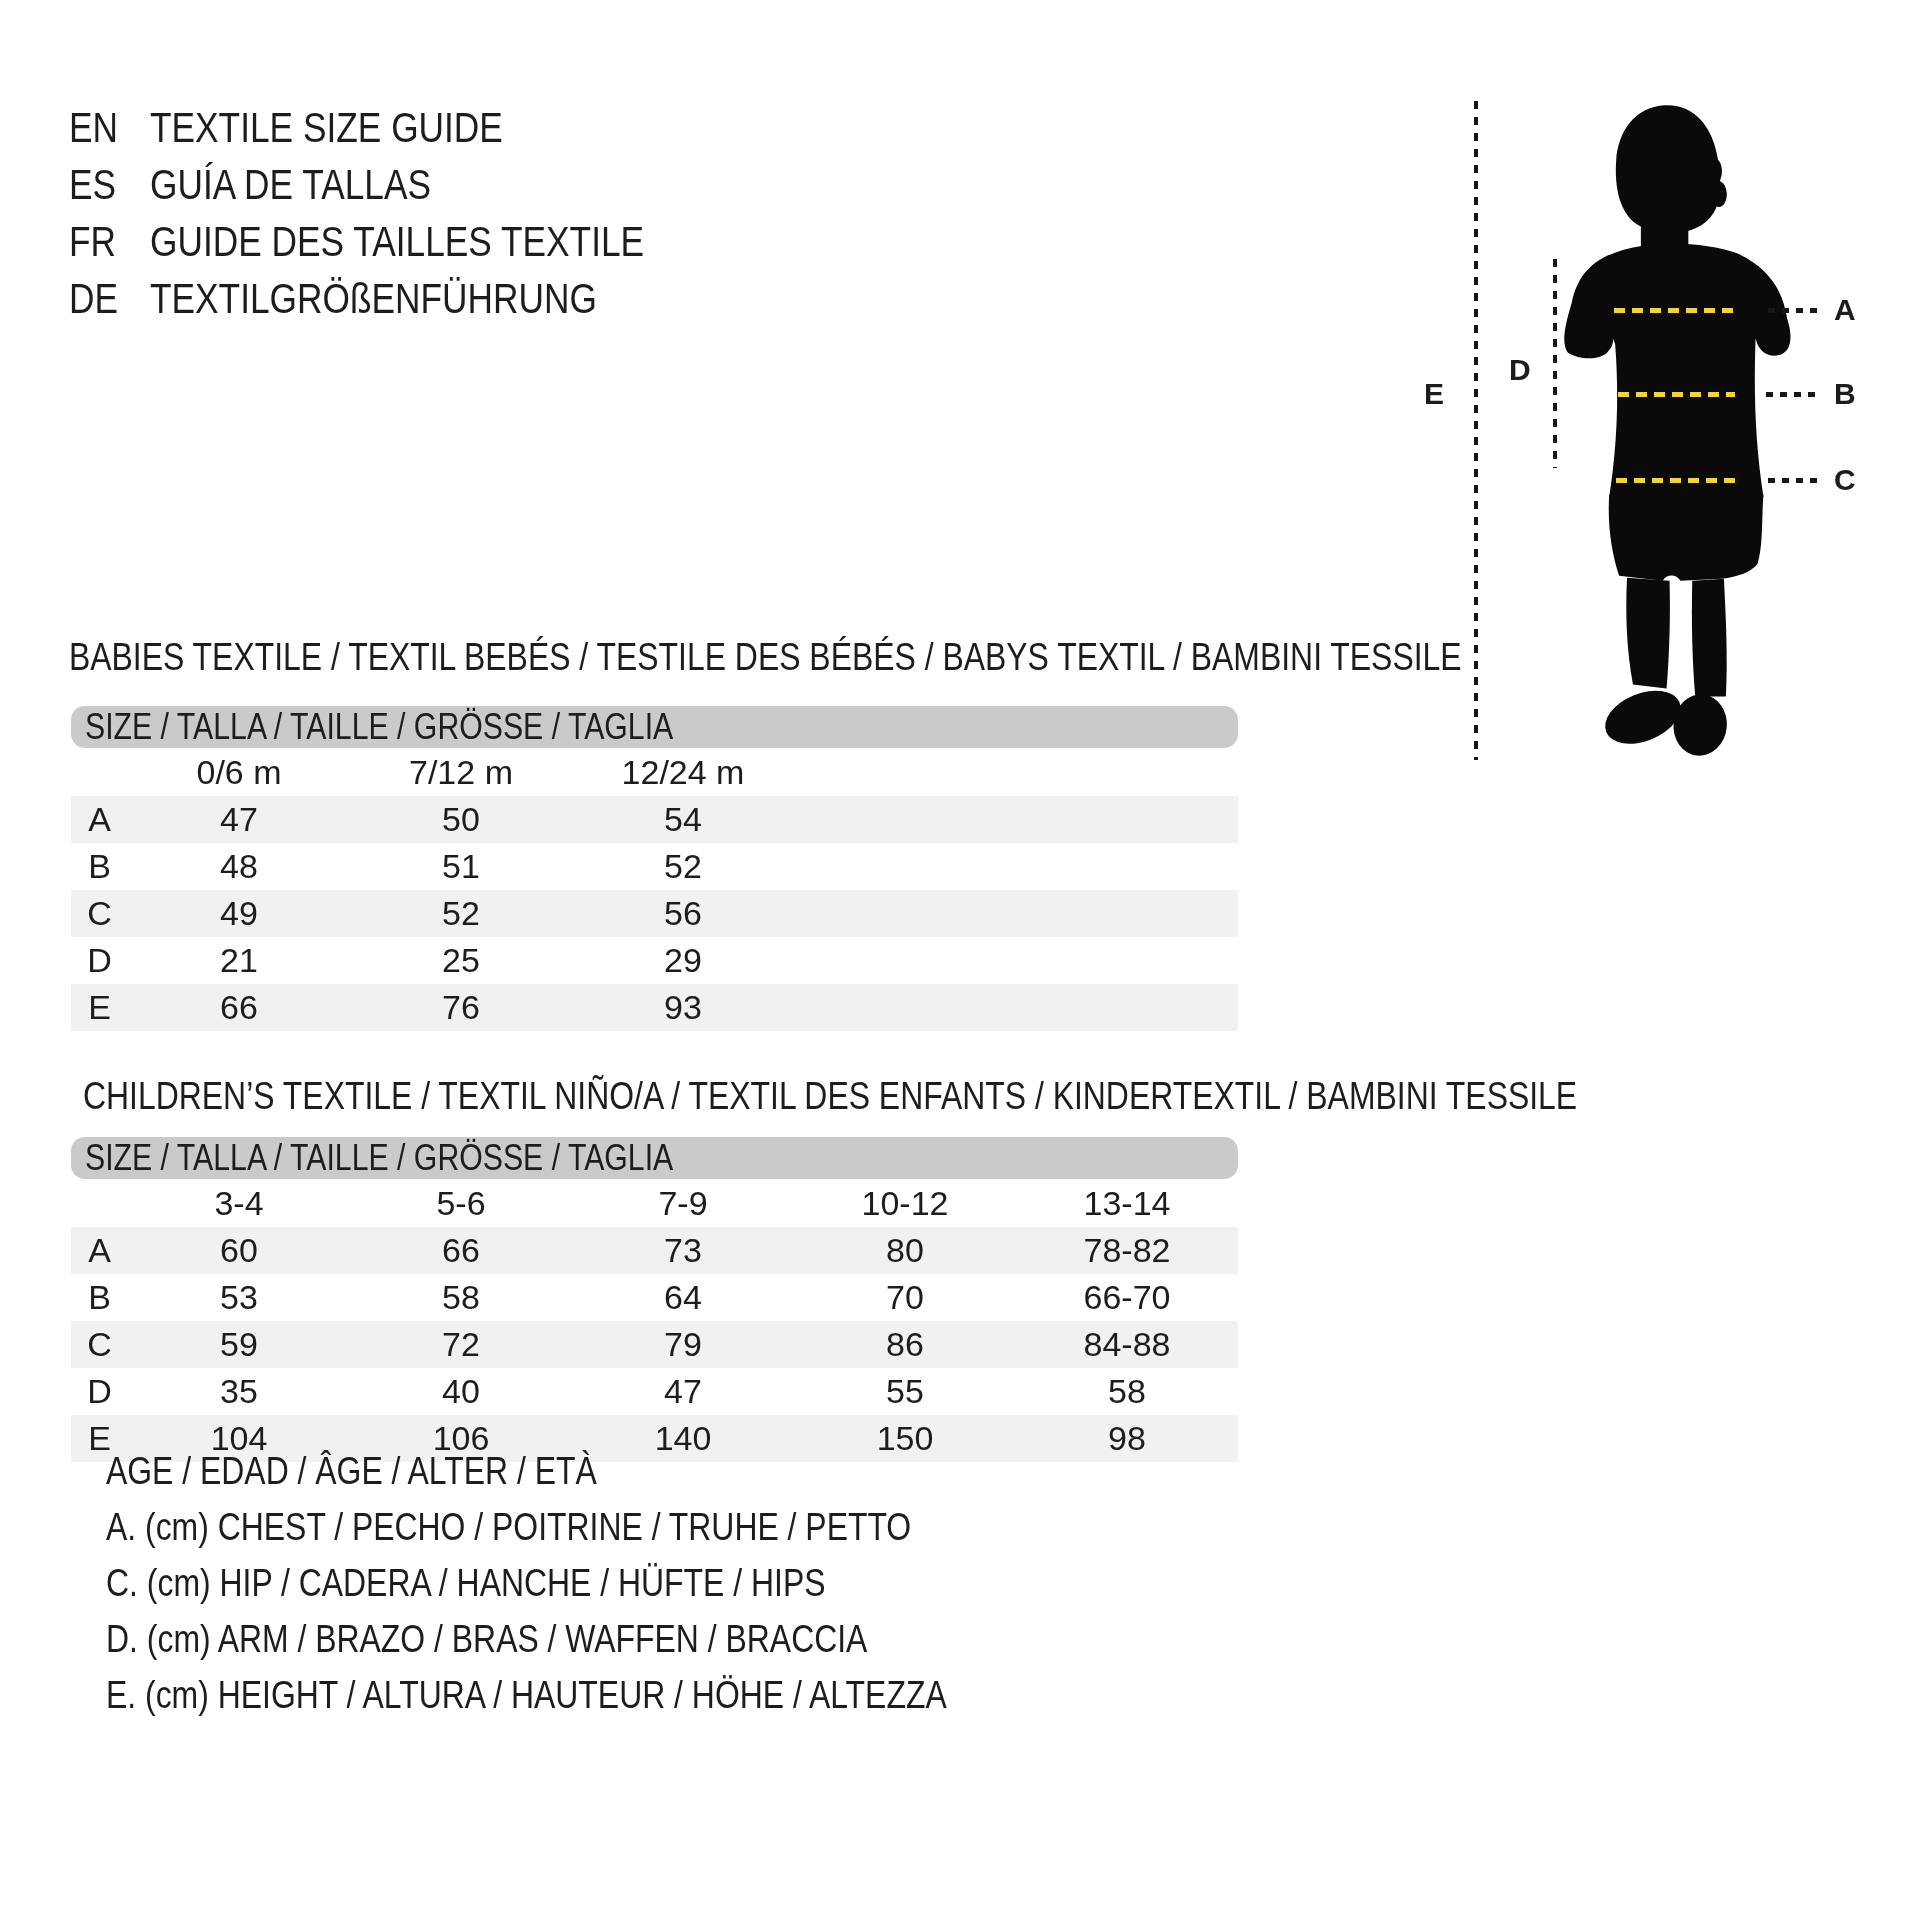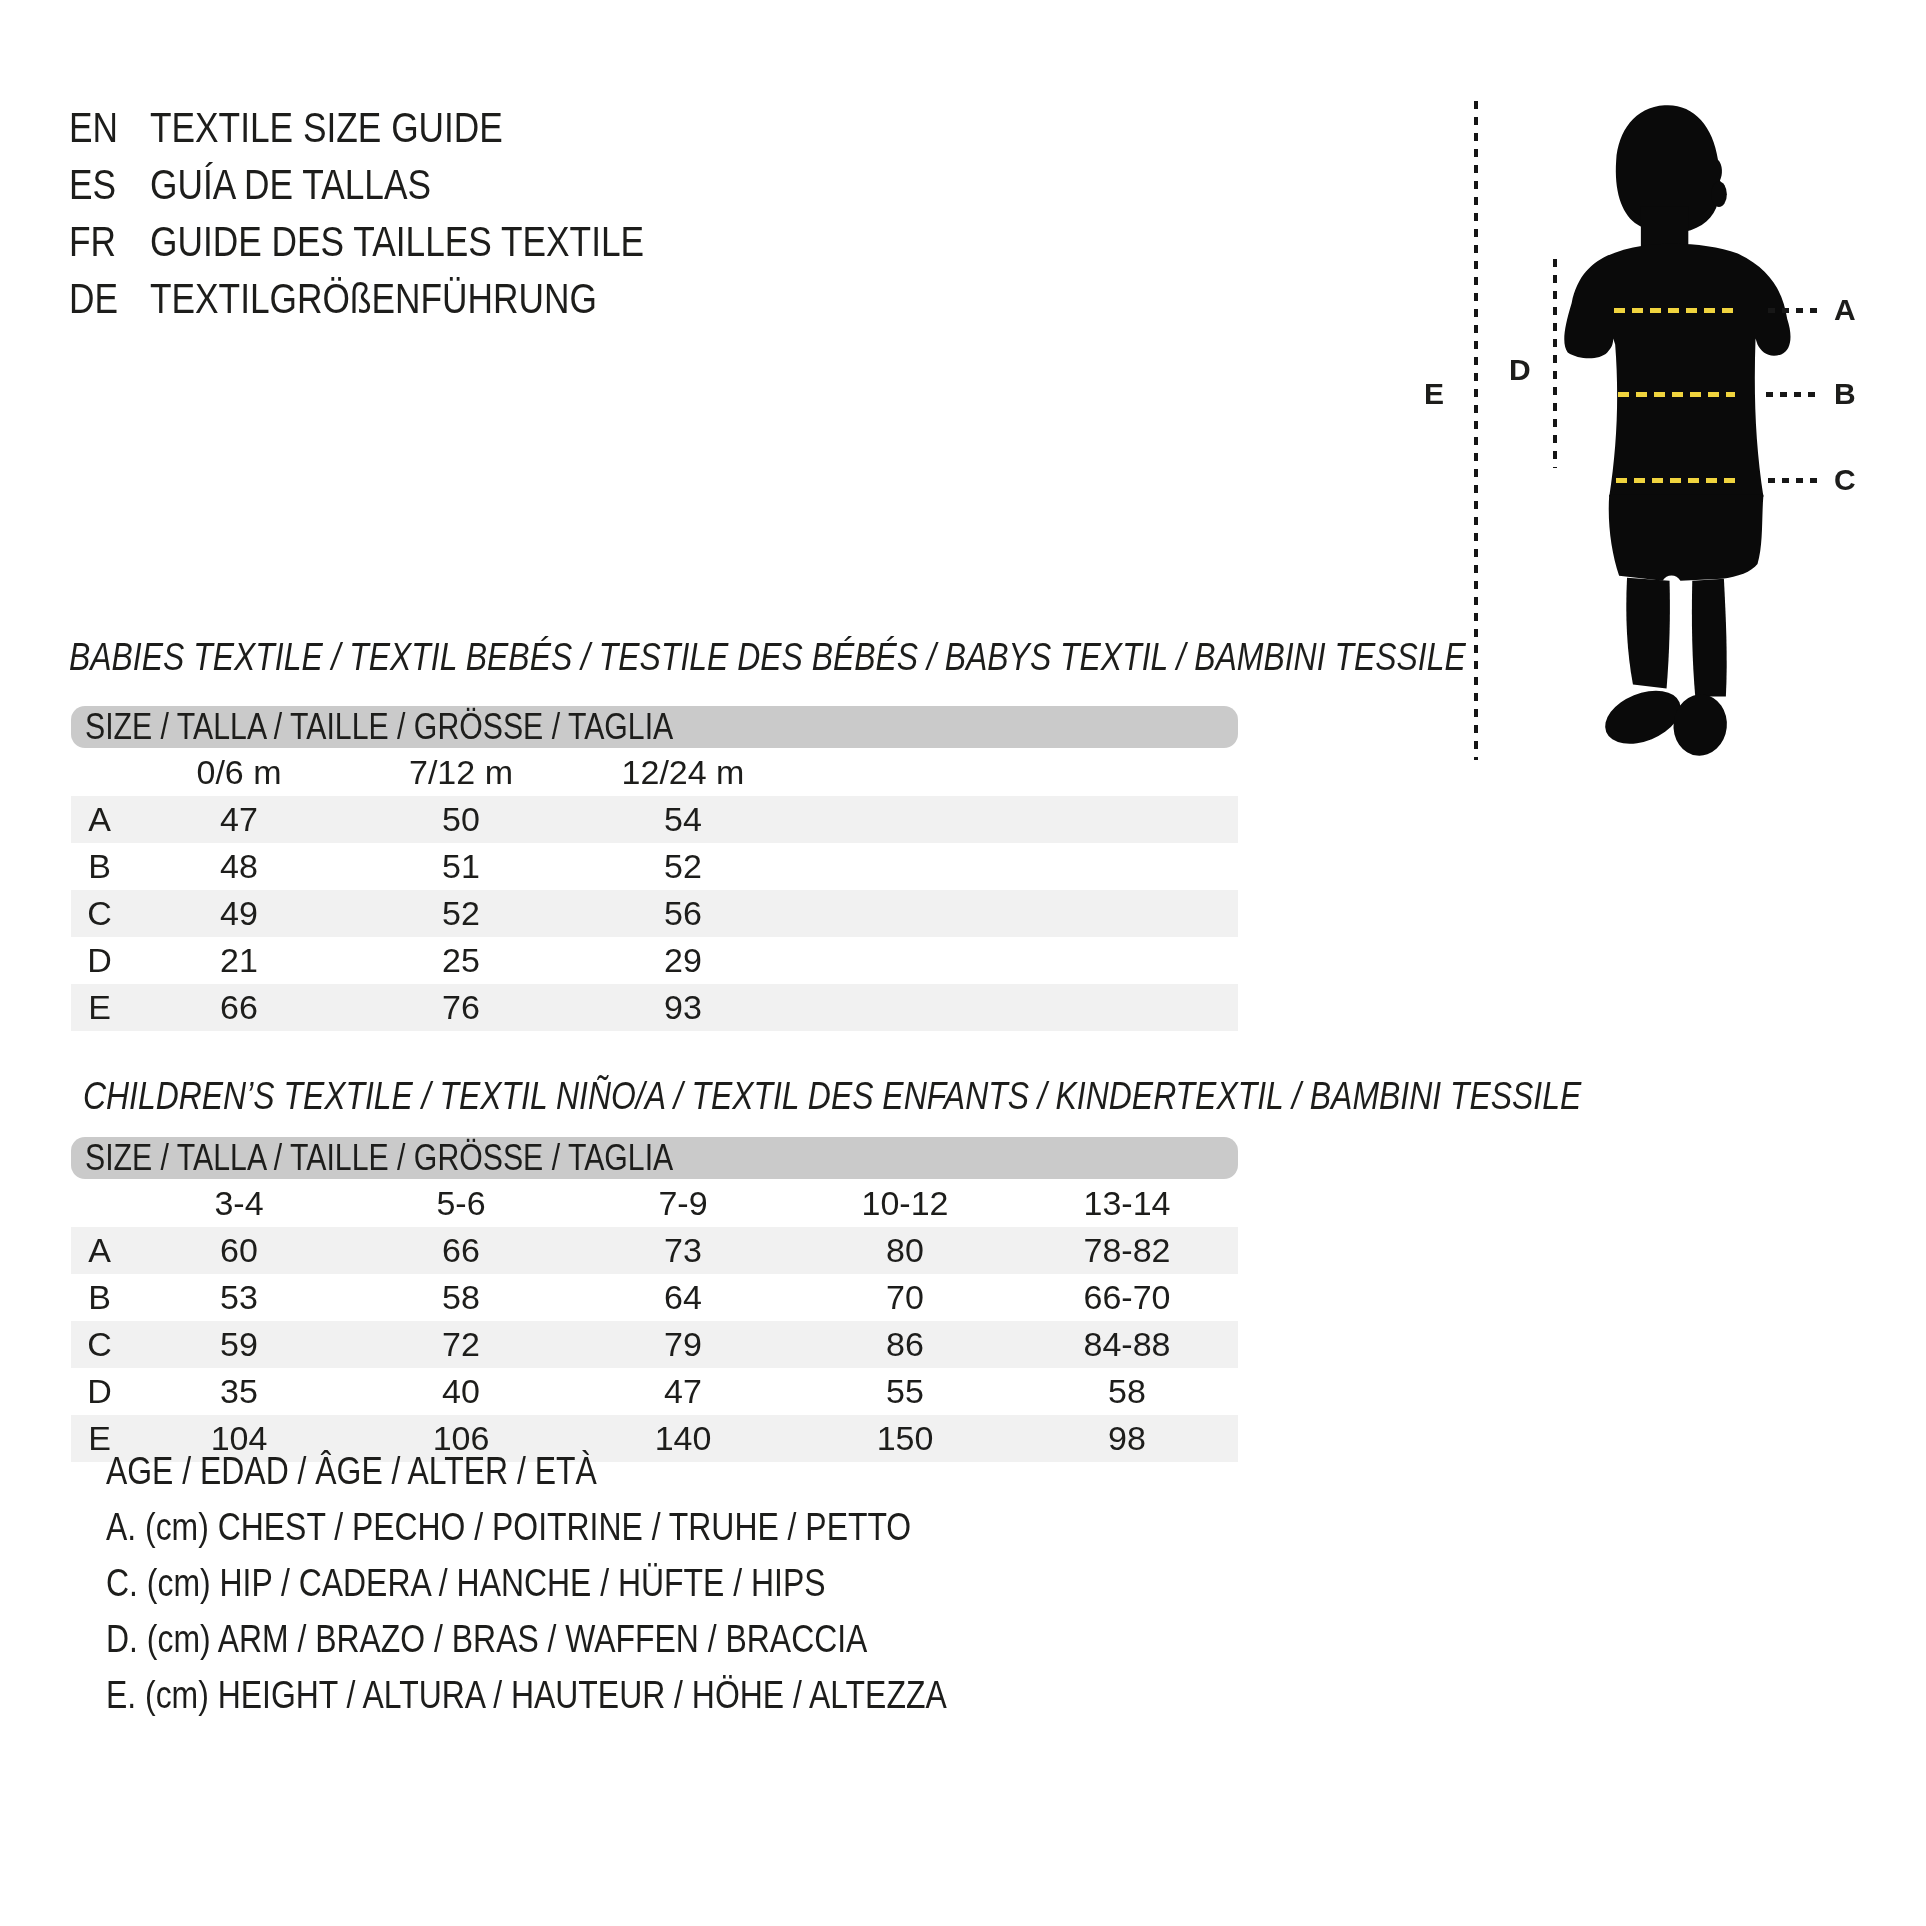--- a/index.html
+++ b/index.html
@@ -16,21 +16,21 @@
   .lang-code { width:81px; flex:0 0 81px; }
 
   
   #silhouette-svg { left:1544px; top:99px; }
   .dash-v { width:4px; background:repeating-linear-gradient(to bottom,#151515 0 8px,transparent 8px 16px); }
   .dash-yellow { height:5px; background:repeating-linear-gradient(to right,#f0d43e 0 11px,transparent 11px 18px); z-index:3; }
   .dash-black { height:5px; background:repeating-linear-gradient(to right,#171717 0 7px,transparent 7px 14px); z-index:3; }
   .fig-label { font-size:30px; font-weight:700; line-height:34px; z-index:4; }
 
   
-  .section-h { font-size:38px; line-height:42px;font-style:italic; }
+  .section-h { font-size:38px; line-height:42px; }
 
   
   table.size-table { border-collapse:collapse; table-layout:fixed; width:1166px; }
   table.size-table td { padding:0; font-size:34px; text-align:center; vertical-align:middle; }
   tr.band-row td {
     background:#cacaca; height:30px; text-align:left; padding-left:14px; font-size:36px;border-radius:14px;
   }
   tr.colhead-row td { height:48px; background:#ffffff; }
   tr.data-row td { height:47px; }
   tr.data-row.alt td { background:#f1f1f1; }

